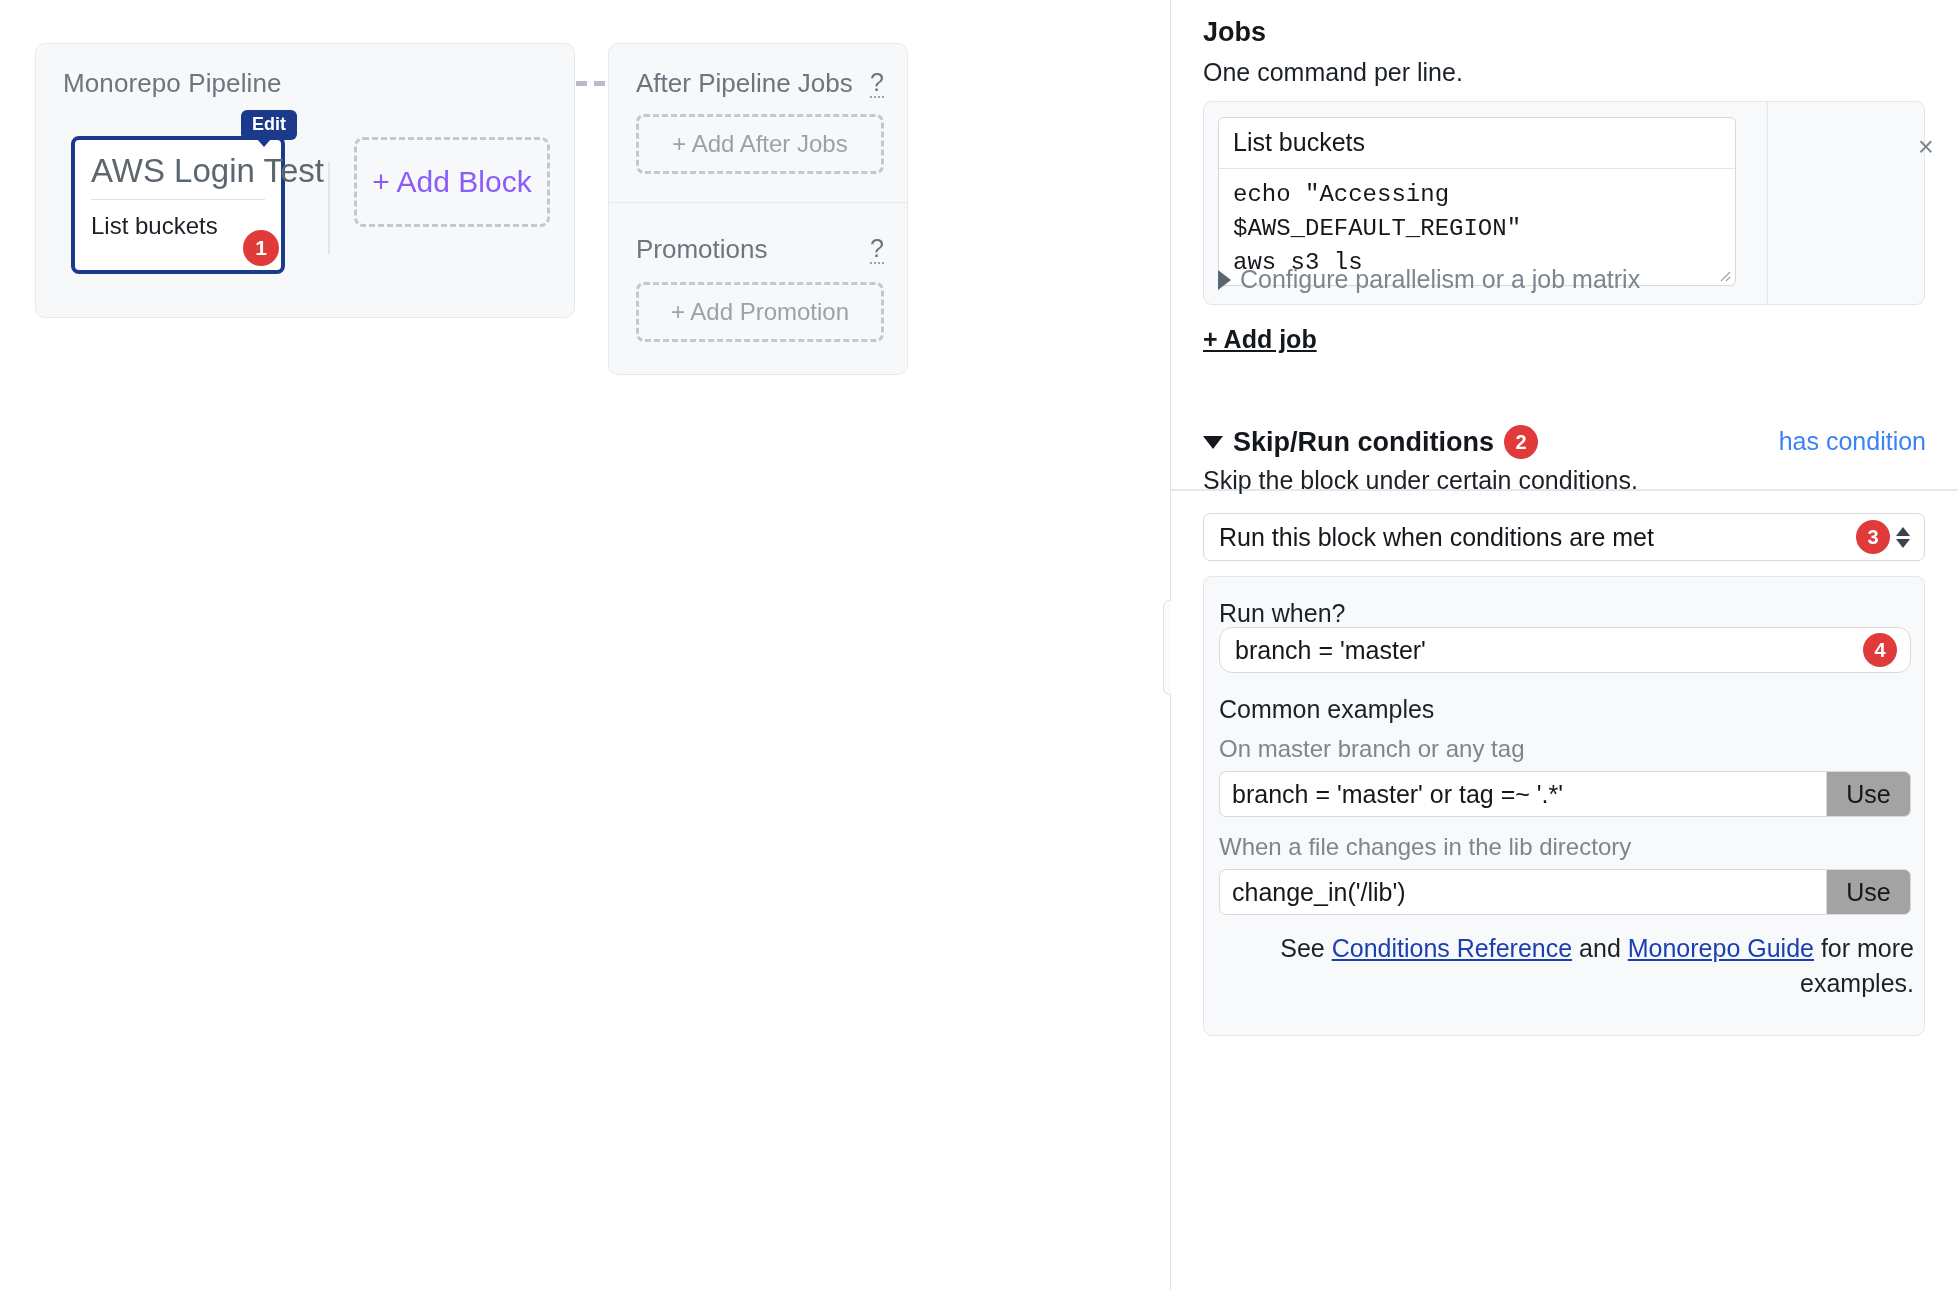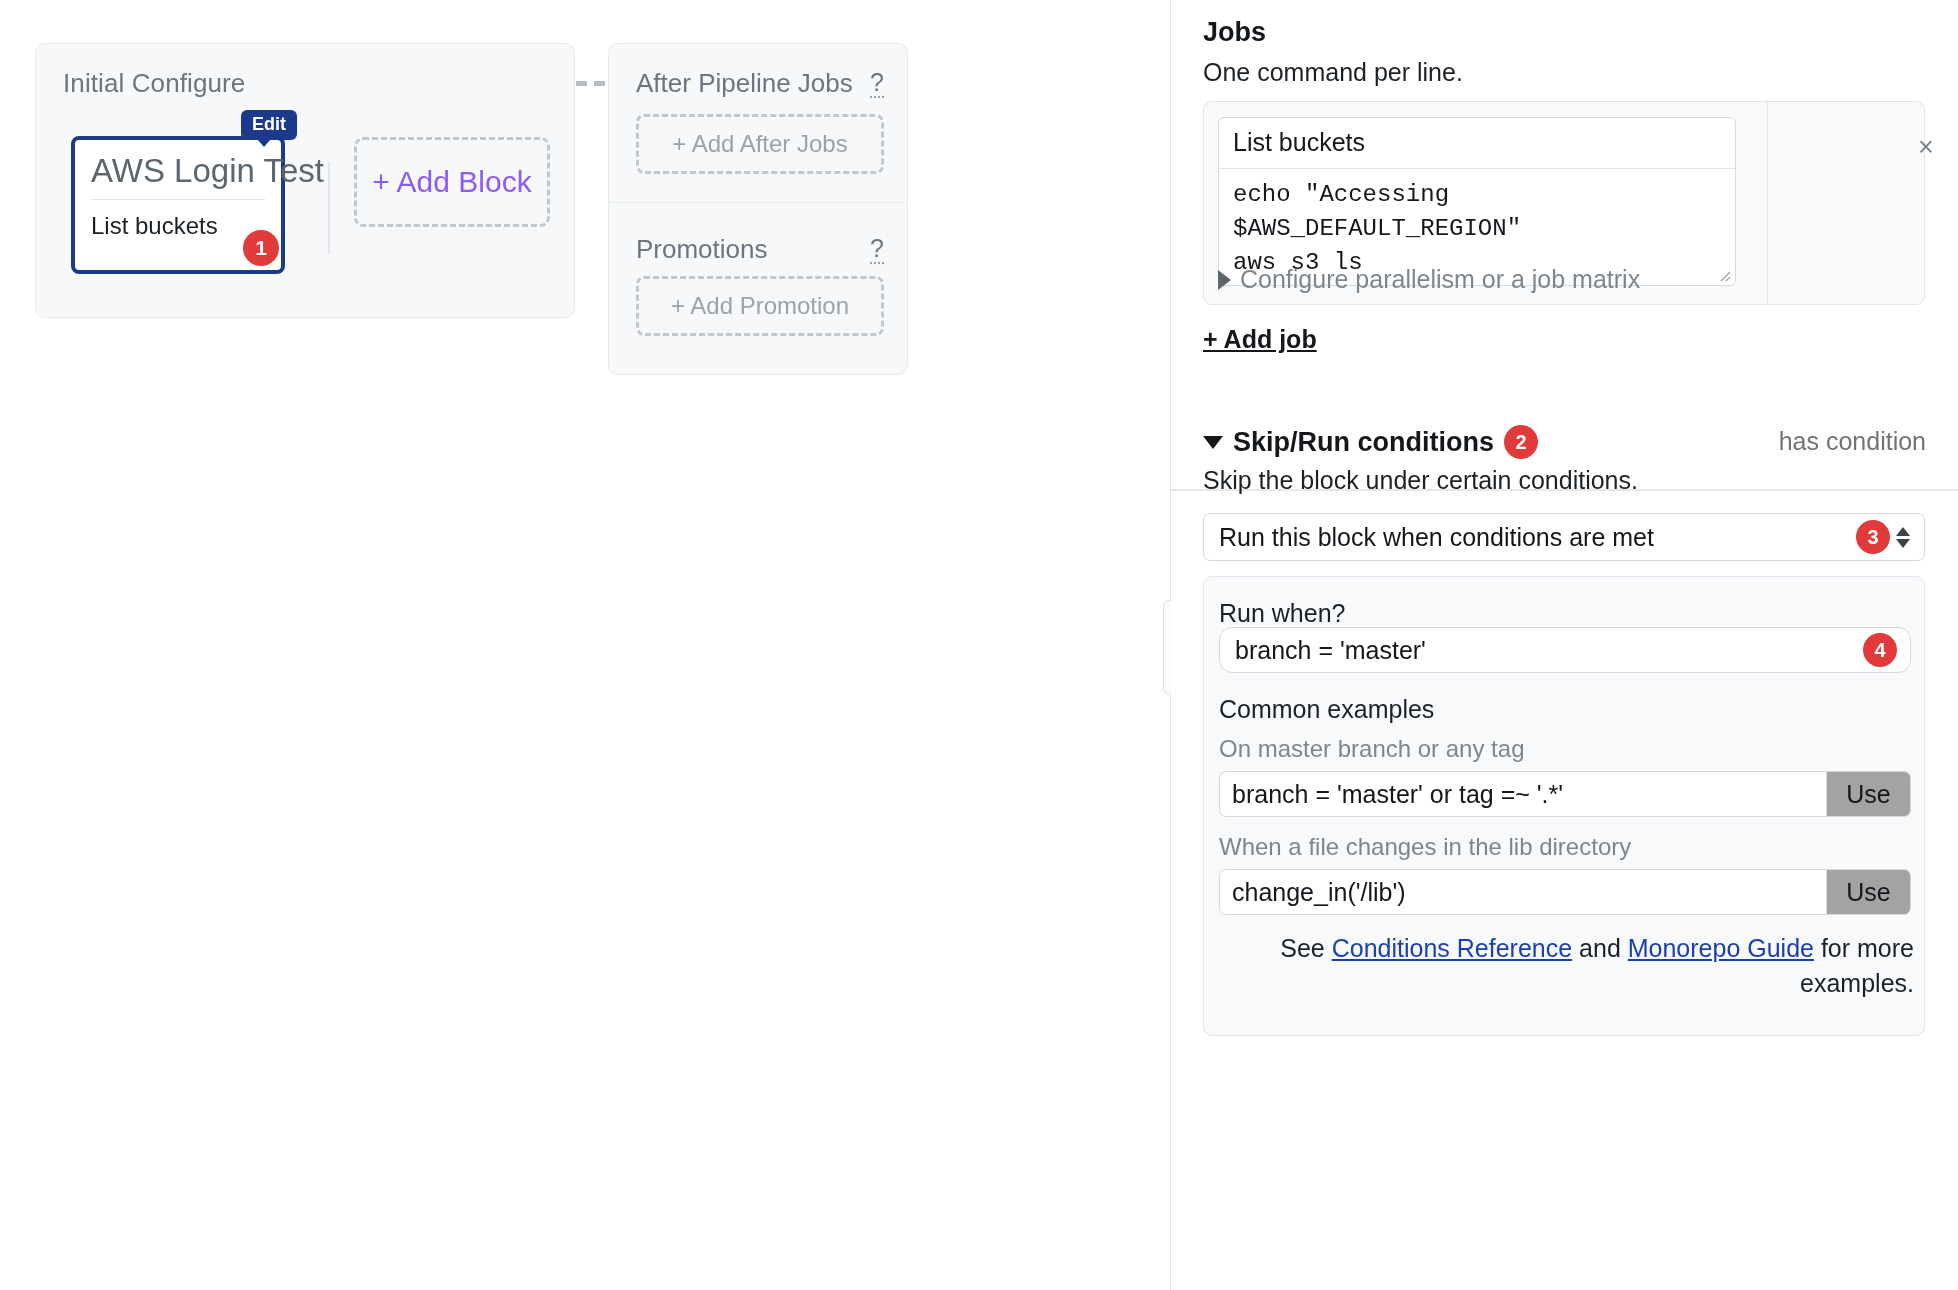--- a/index.html
+++ b/index.html
@@ -359,21 +359,21 @@
     font-weight: 700;
     display: flex;
     align-items: center;
     justify-content: center;
     flex: none;
   }
   .has-cond {
     position: absolute;
     right: 32px; top: 427px;
     font-size: 25px;
-    color: #737373;
+    color: #3b82f6;
   }
   .cond-sub {
     position: absolute;
     left: 32px; top: 466px;
     font-size: 25px;
     color: #1c2127;
   }
 
   .select-wrap {
     position: absolute;
@@ -509,21 +509,21 @@
   }
 </style>
 </head>
 <body>
 
 <div class="screen">
 
   <div class="canvas">
 
     <div class="pipeline-card">
-      <div class="pipeline-title">Initial Configure</div>
+      <div class="pipeline-title">Monorepo Pipeline</div>
 
       <div class="block-card">
         <div class="edit-badge">Edit</div>
         <div class="block-name">AWS Login Test</div>
         <div class="block-sep"></div>
         <div class="block-job">List buckets</div>
         <div class="num-badge badge-1">1</div>
       </div>
 
       <div class="vline"></div>
@@ -535,21 +535,21 @@
 
     <div class="after-card">
       <div class="sect-title" style="top:24px;">After Pipeline Jobs</div>
       <div class="help-icon" style="left:261px; top:25px;">?</div>
       <div class="add-dash" style="top:70px;">+ Add After Jobs</div>
 
       <div class="after-inner-sep"></div>
 
       <div class="sect-title" style="top:190px;">Promotions</div>
       <div class="help-icon" style="left:261px; top:191px;">?</div>
-      <div class="add-dash" style="top:232px;">+ Add Promotion</div>
+      <div class="add-dash" style="top:238px;">+ Add Promotion</div>
     </div>
 
   </div>
 
   <div class="divider-v"></div>
   <div class="scroll-thumb"></div>
 
   <div class="panel">
 
     <div class="jobs-title">Jobs</div>

